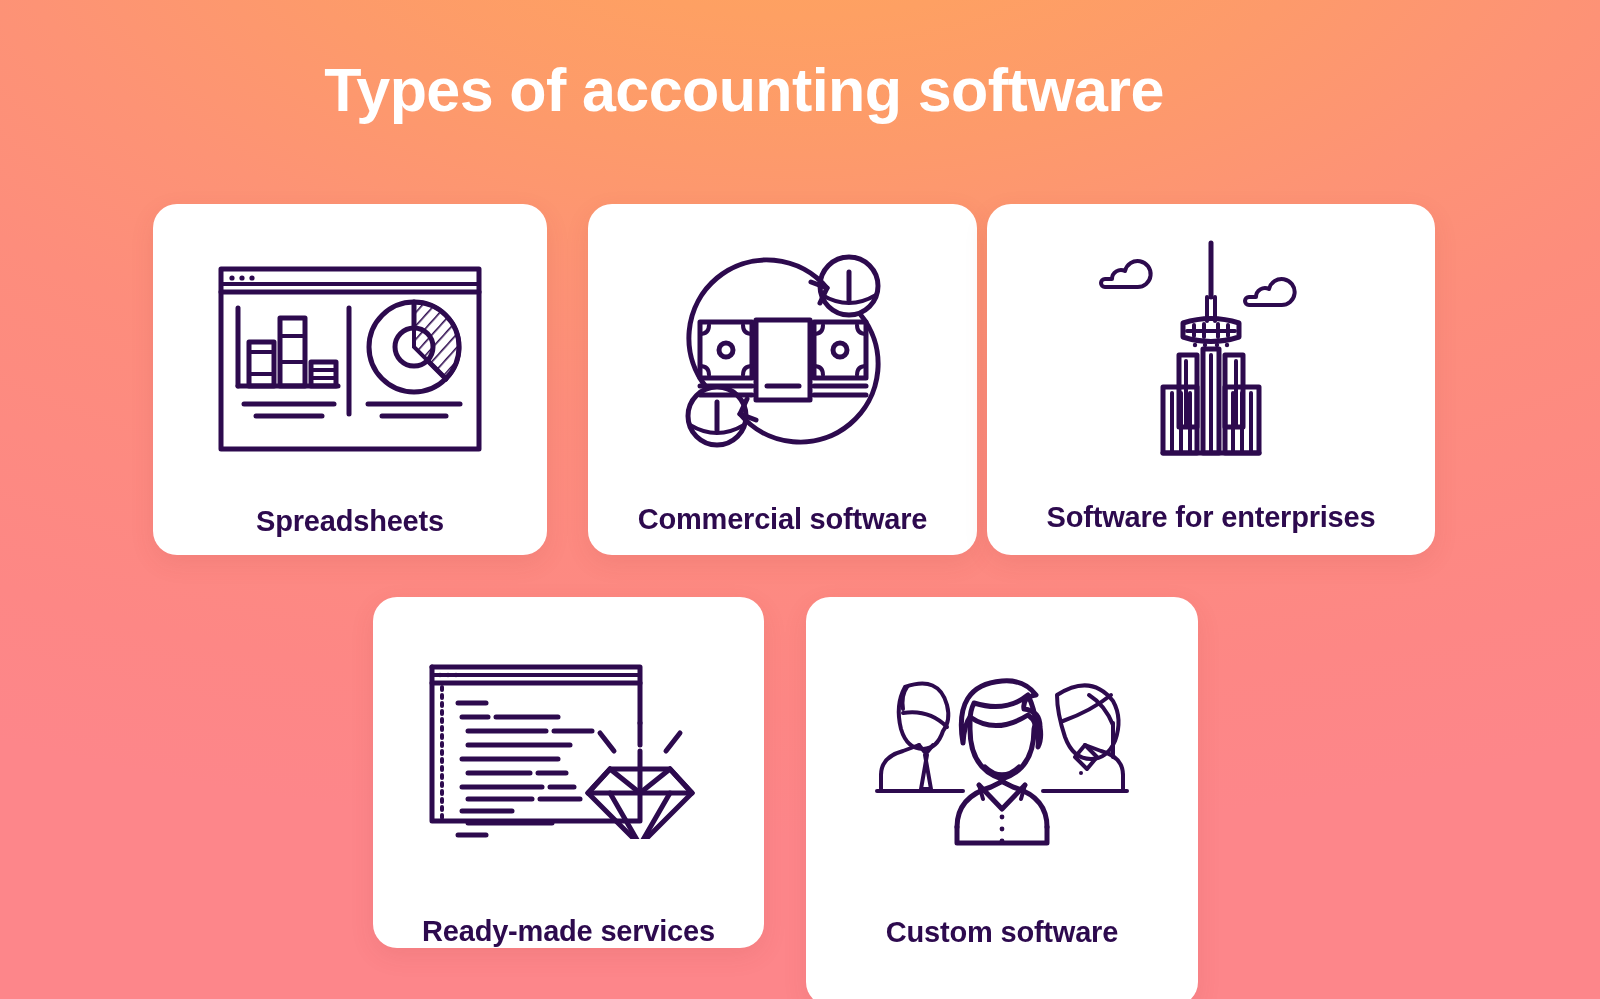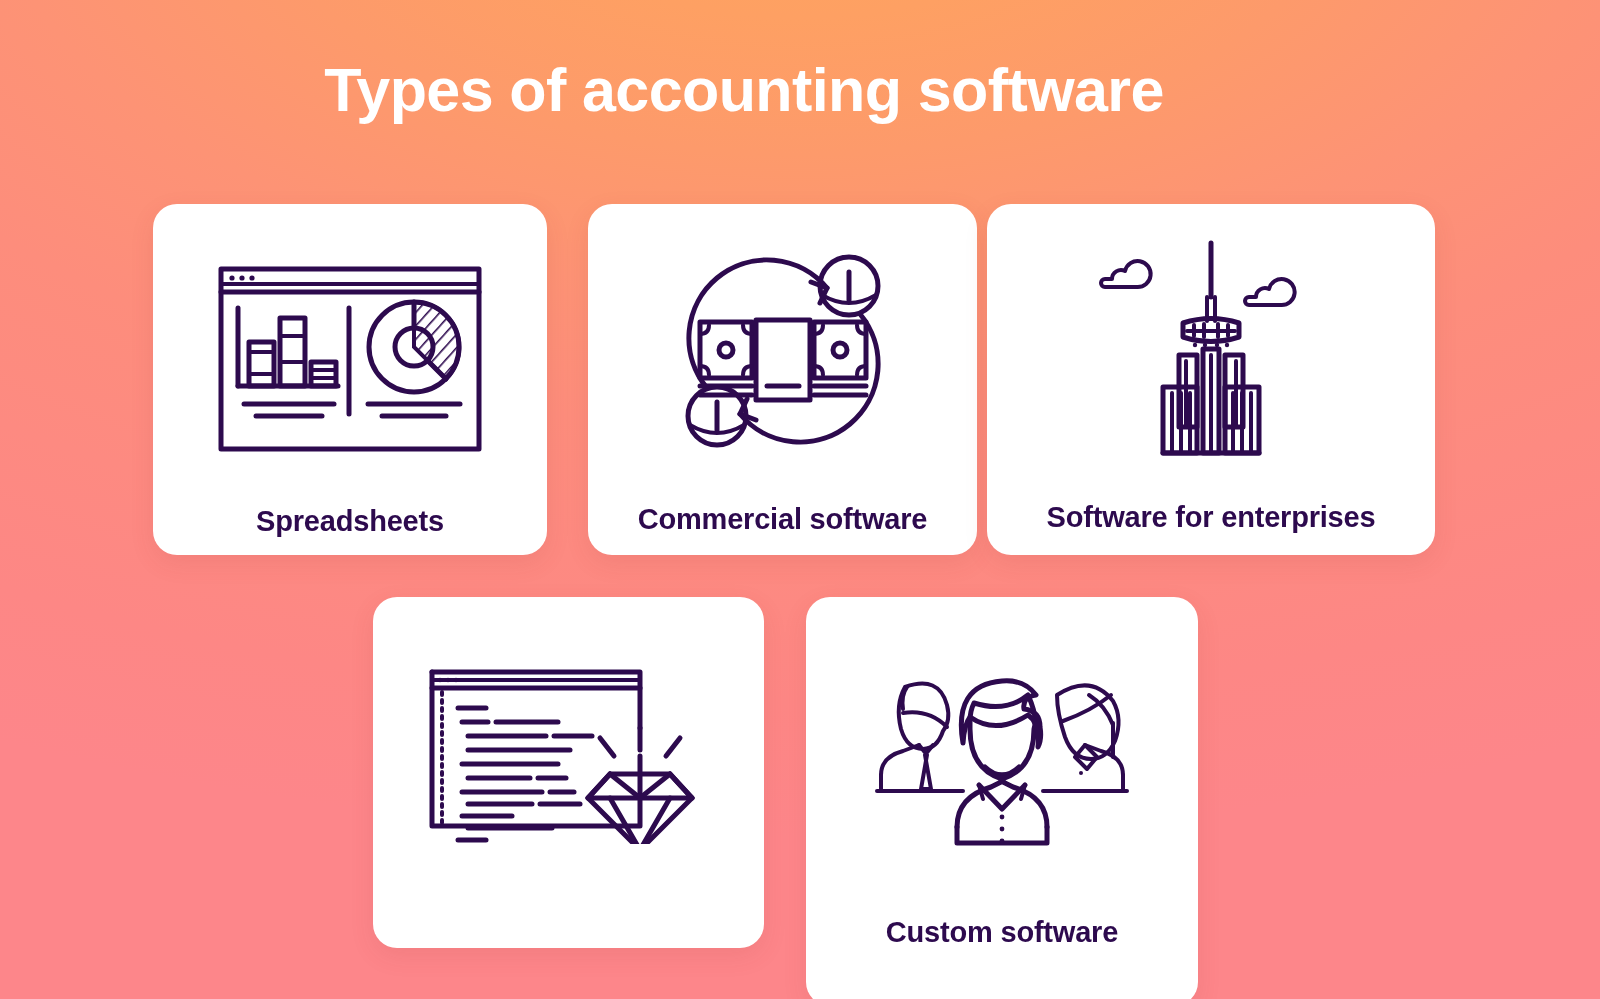--- a/index.html
+++ b/index.html
@@ -297,20 +297,21 @@
         <line x1="216" y1="64" x2="216" y2="86" class="ink"></line>
         <line x1="256" y1="74" x2="242" y2="92" class="ink"></line>
 
         <path d="M186 110 h60 l22 24 -52 52 -52 -52 z" class="ink" fill="#FFFFFF"></path>
         <path d="M164 134 h104" class="ink"></path>
         <path d="M186 110 l-22 24 M246 110 l22 24" class="ink"></path>
         <path d="M186 110 l30 24 30 -24" class="ink"></path>
         <path d="M186 134 l30 52 30 -52" class="ink"></path>
       </svg>
     </div>
+    <div class="card-label">Ready-made services</div>
   </div>
 
   <div class="card" id="card-custom">
     <div class="card-icon">
       <svg width="270" height="200" viewBox="0 0 270 200" aria-hidden="true">
 
         <path d="M14 124 q0 -18 22 -24 l16 -6" class="ink-thin"></path>
         <line x1="14" y1="124" x2="14" y2="140" class="ink-thin"></line>
         <line x1="10" y1="140" x2="96" y2="140" class="ink-thin"></line>
         <path d="M52 94 l8 10 -6 34 h10 l-6 -34 8 -10" class="ink-thin"></path>

